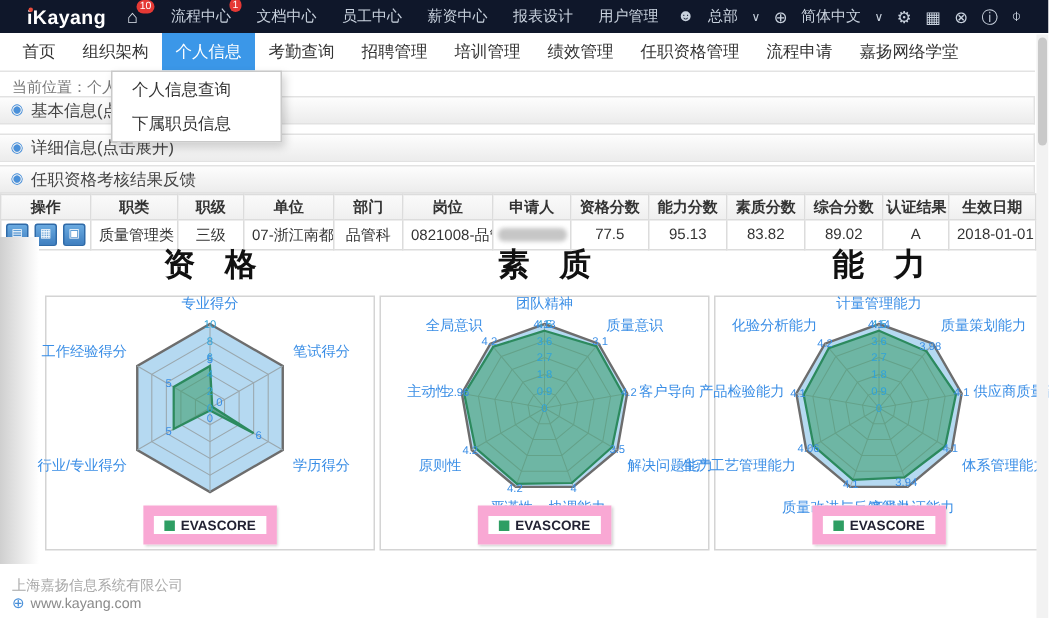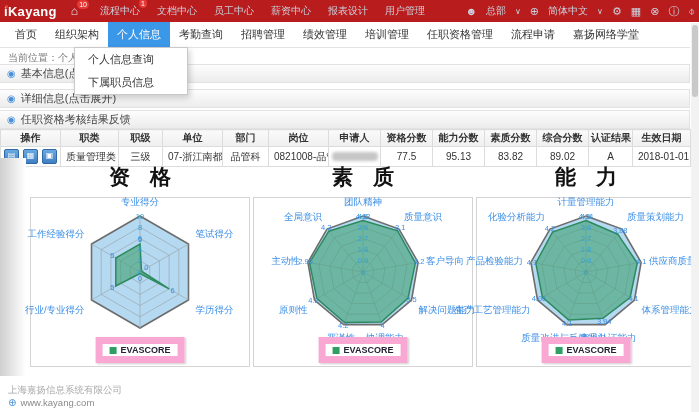--- a/index.html
+++ b/index.html
@@ -1,20 +1,20 @@
 <!DOCTYPE html>
 <html><head>
 <meta charset="utf-8">
 <style>
   html,body{margin:0;padding:0;}
   body{width:699px;height:412px;position:relative;overflow:hidden;background:#fff;
        font-family:"Liberation Sans","DejaVu Sans",sans-serif;}
   
-  .topbar{position:absolute;top:0;left:0;right:0;height:22px;background:#b91c1c;
-          display:flex;align-items:center;padding:0 4px;box-sizing:border-box;z-index:60;}
+  .topbar{position:absolute;top:0;left:0;right:0;height:22px;background:#0f172a;
+          display:flex;align-items:center;padding:0 18px;box-sizing:border-box;z-index:60;}
   .logo{color:#fff;font-weight:bold;font-size:13px;position:relative;letter-spacing:.3px;cursor:pointer;}
   .logo-dot{position:absolute;width:3px;height:3px;background:#e74c3c;border-radius:50%;top:1px;left:1px;}
   .home-wrap{position:relative;margin-left:14px;color:#dfe5ec;font-size:12px;cursor:pointer;}
   .home-badge{position:absolute;top:-4px;right:-11px;background:#e53935;color:#fff;font-size:7px;
               line-height:9px;border-radius:5px;padding:0 2px;}
   .topmenu{display:flex;gap:17px;color:#c9d2de;font-size:10px;margin-left:22px;}
   .tm-item{position:relative;cursor:pointer;white-space:nowrap;}
   .badge{position:absolute;top:-5px;right:-7px;background:#e53935;color:#fff;font-size:7px;
          line-height:9px;border-radius:5px;padding:0 2px;}
   .topbar-right{margin-left:auto;display:flex;align-items:center;gap:9px;color:#c9d2de;font-size:10px;}
@@ -110,22 +110,22 @@
     <span class="tb-icon">⌽</span>
   </div>
 </div>
 
 <div class="navbar" id="navbar">
     <span class="nav-item">首页</span>
     <span class="nav-item">组织架构</span>
     <span class="nav-item active">个人信息</span>
     <span class="nav-item">考勤查询</span>
     <span class="nav-item">招聘管理</span>
+    <span class="nav-item">培训管理</span>
     <span class="nav-item">绩效管理</span>
-    <span class="nav-item">培训管理</span>
     <span class="nav-item">任职资格管理</span>
     <span class="nav-item">流程申请</span>
     <span class="nav-item">嘉扬网络学堂</span>
   </div>
 
 <div class="breadcrumb">
   <span>当前位置：</span><span>个人信息查询</span>
 </div>
 
 <div class="dropdown" id="dropdown">

